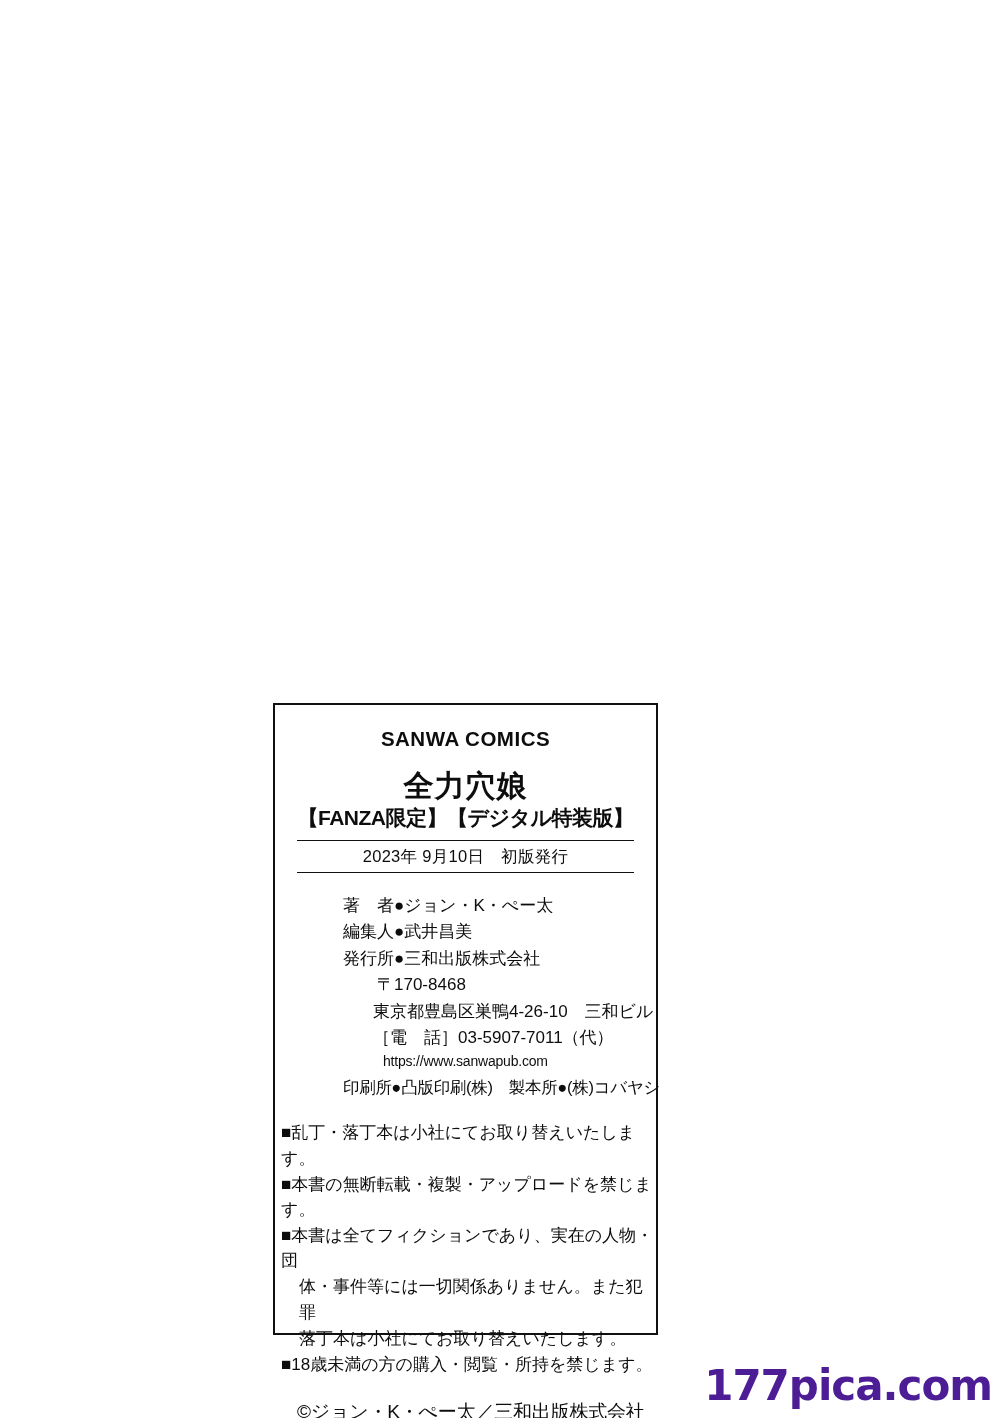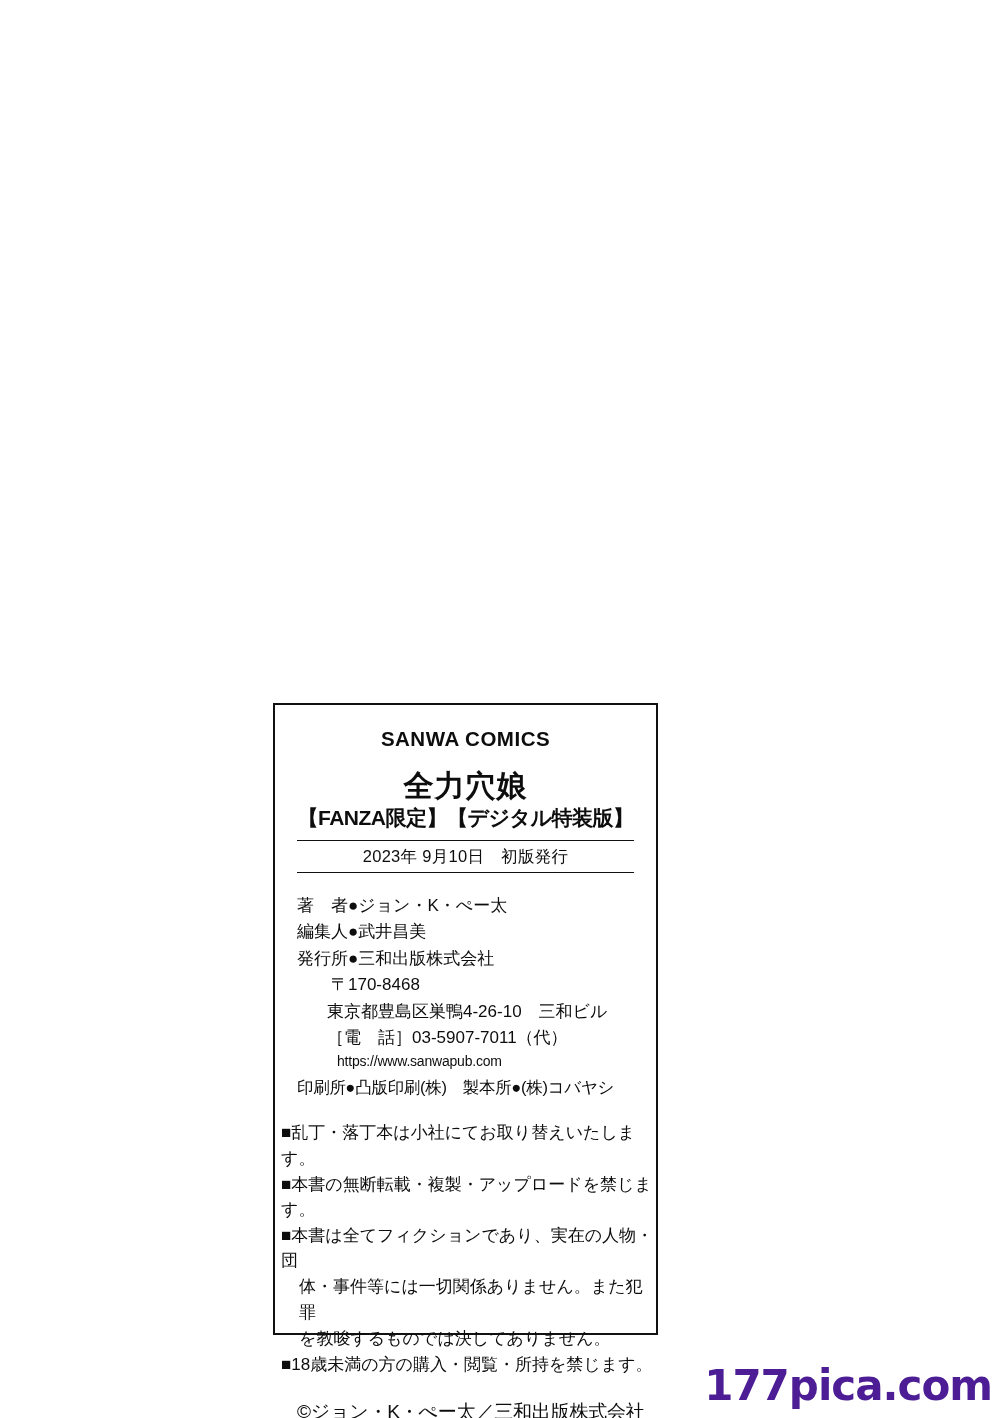--- a/index.html
+++ b/index.html
@@ -67,20 +67,21 @@
   }
 
   .credits {
     margin: 20px 0 0 0;
     padding-left: 22px;
     font-size: 17px;
     line-height: 1.55;
   }
   .credits .line {
     white-space: nowrap;
+    margin-left: 46px;
   }
   .credits .indent1 {
     padding-left: 34px;
   }
   .credits .indent2 {
     padding-left: 30px;
   }
   .credits .url {
     padding-left: 40px;
     font-size: 14px;
@@ -149,21 +150,21 @@
     <div class="line indent2">［電　話］03-5907-7011（代）</div>
     <div class="line url">https://www.sanwapub.com</div>
     <div class="line printer">印刷所●凸版印刷(株)　製本所●(株)コバヤシ</div>
   </div>
 
   <div class="notices">
     <div class="item">■乱丁・落丁本は小社にてお取り替えいたします。</div>
     <div class="item">■本書の無断転載・複製・アップロードを禁じます。</div>
     <div class="item">■本書は全てフィクションであり、実在の人物・団</div>
     <div class="item cont">体・事件等には一切関係ありません。また犯罪</div>
-    <div class="item cont">を教唆するものでは決してありません。</div>
+    <div class="item cont">落丁本は小社にてお取り替えいたします。</div>
     <div class="item">■18歳未満の方の購入・閲覧・所持を禁じます。</div>
   </div>
 
   <div class="copyright">©ジョン・K・ぺー太／三和出版株式会社</div>
 
 </div>
 
 <div class="watermark">177pica.com</div>
 
 </body></html>

